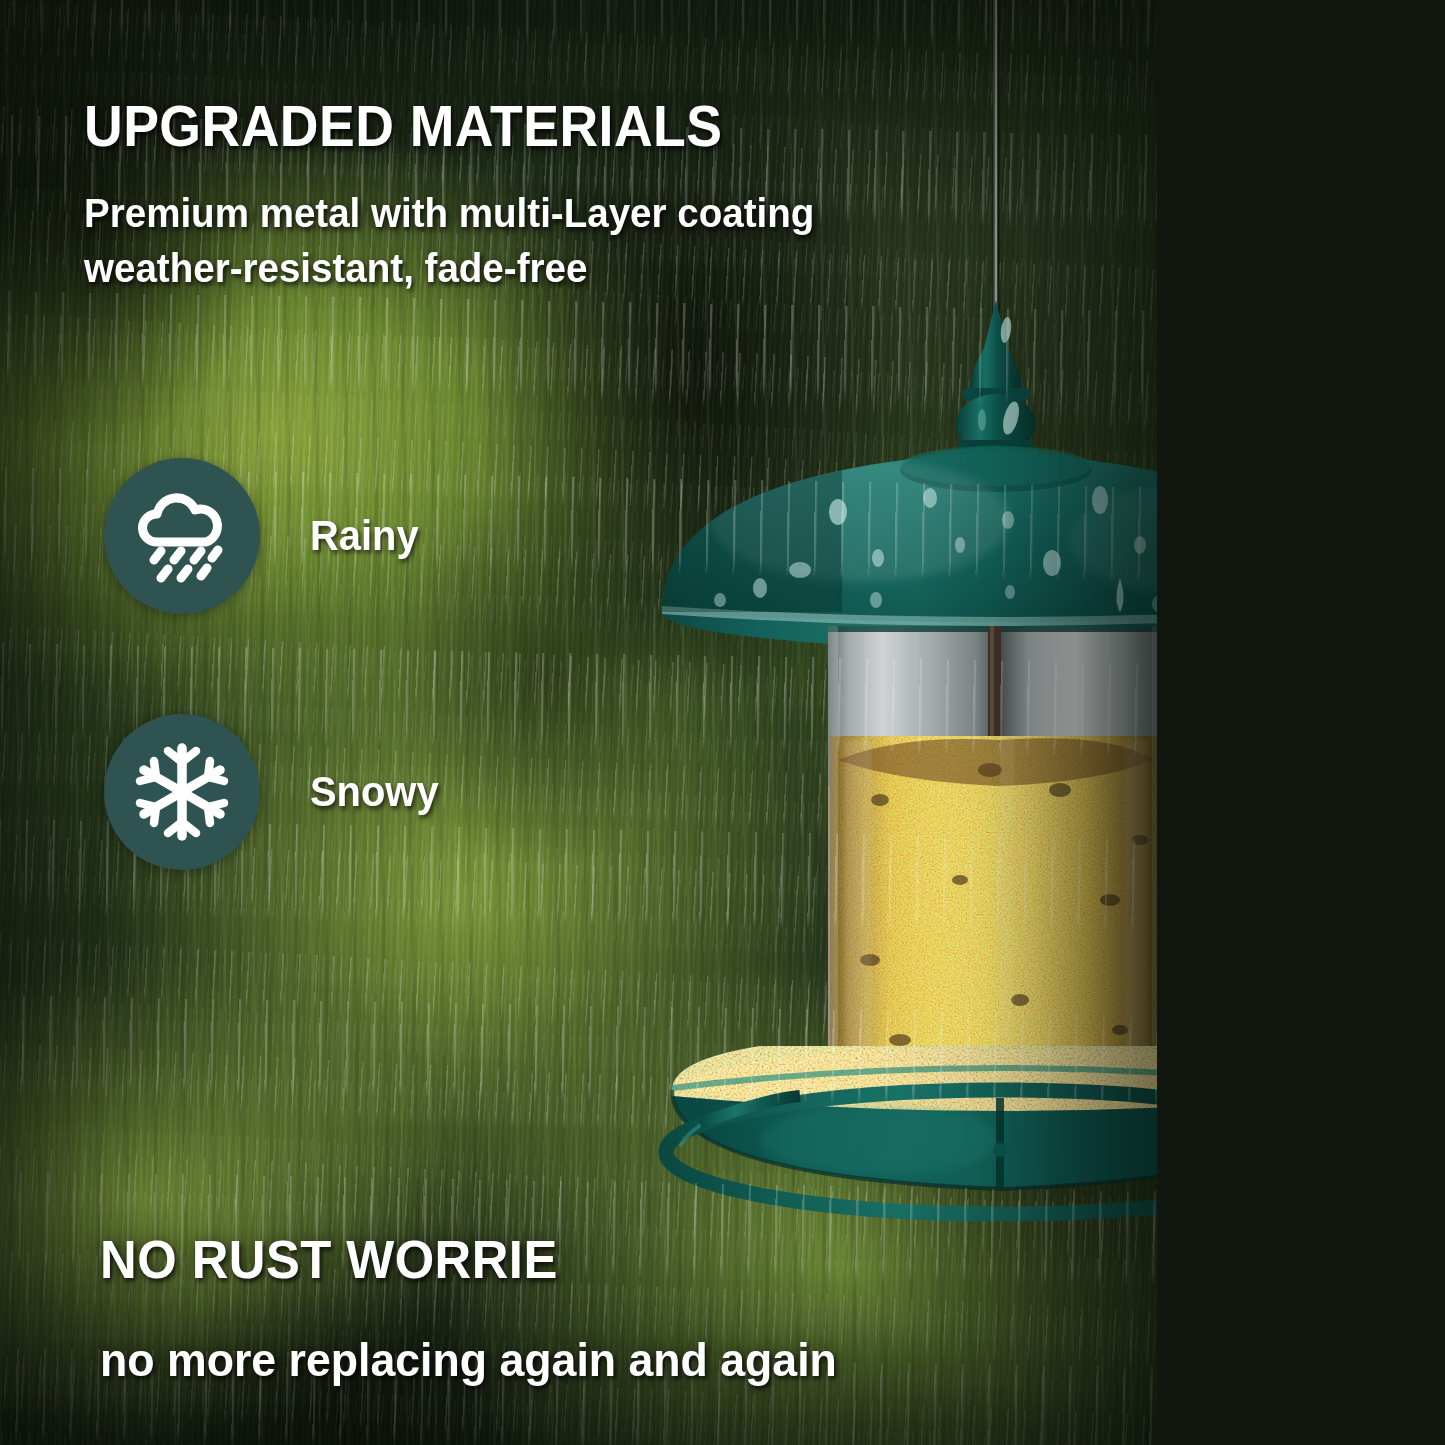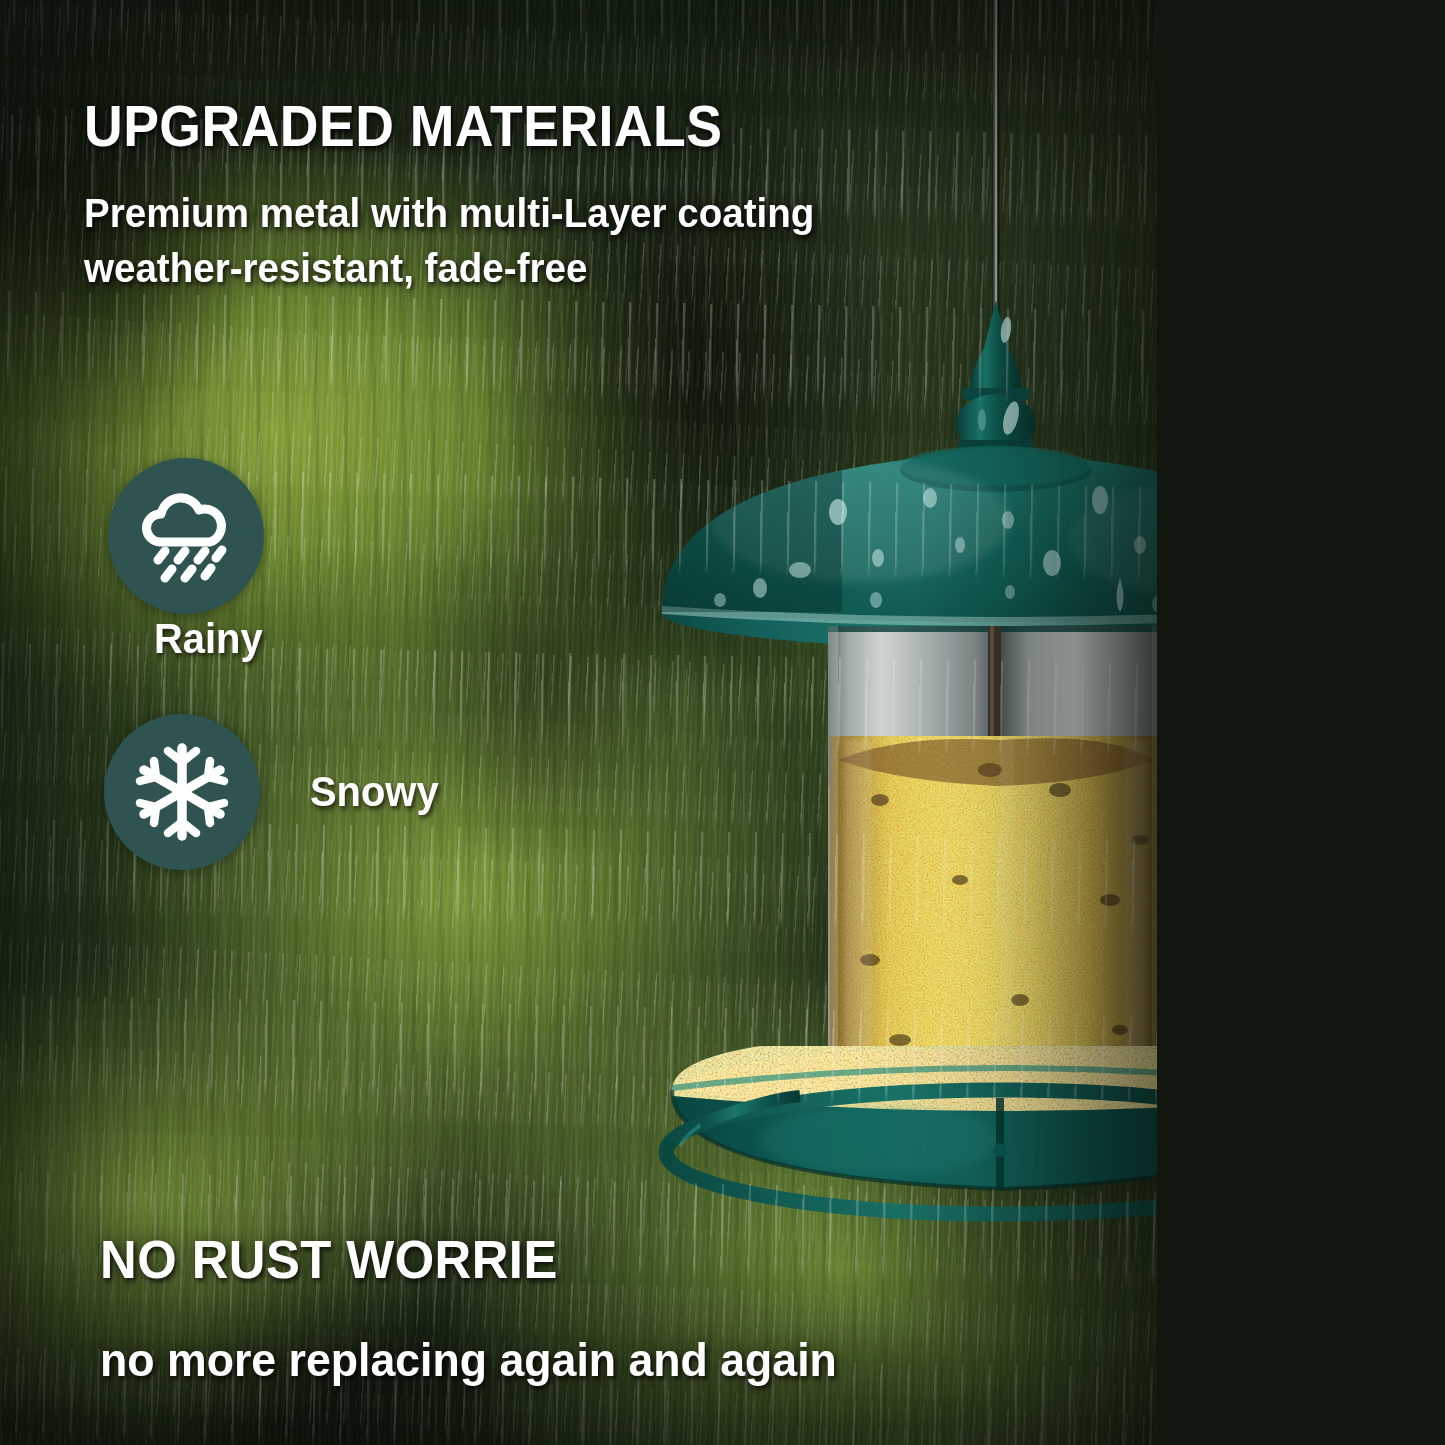--- a/index.html
+++ b/index.html
@@ -372,21 +372,21 @@
 
   <div class="rain-b"></div>
   <div class="bg-layer bg-vignette"></div>
 
   <div class="headline">UPGRADED MATERIALS</div>
   <div class="subhead">
     <div>Premium metal with multi-Layer coating</div>
     <div>weather-resistant, fade-free</div>
   </div>
 
-  <div class="feature" style="left:104px;top:458px;flex-direction:column;">
+  <div class="feature" style="left:104px;top:458px;">
     <div class="f-circle">
       <svg width="104" height="104" viewBox="0 0 104 104">
         <g fill="none" stroke="#ffffff" stroke-width="9" stroke-linecap="round" stroke-linejoin="round">
           <path d="M26,58 a14,14 0 0 1 1,-28 a20,20 0 0 1 38,-4 a15,15 0 0 1 11,32 Z"></path>
         </g>
         <g stroke="#ffffff" stroke-width="9" stroke-linecap="round">
           <line x1="24" y1="76" x2="31" y2="67"></line>
           <line x1="44" y1="76" x2="51" y2="67"></line>
           <line x1="64" y1="76" x2="71" y2="67"></line>
           <line x1="82" y1="74" x2="88" y2="66"></line>

